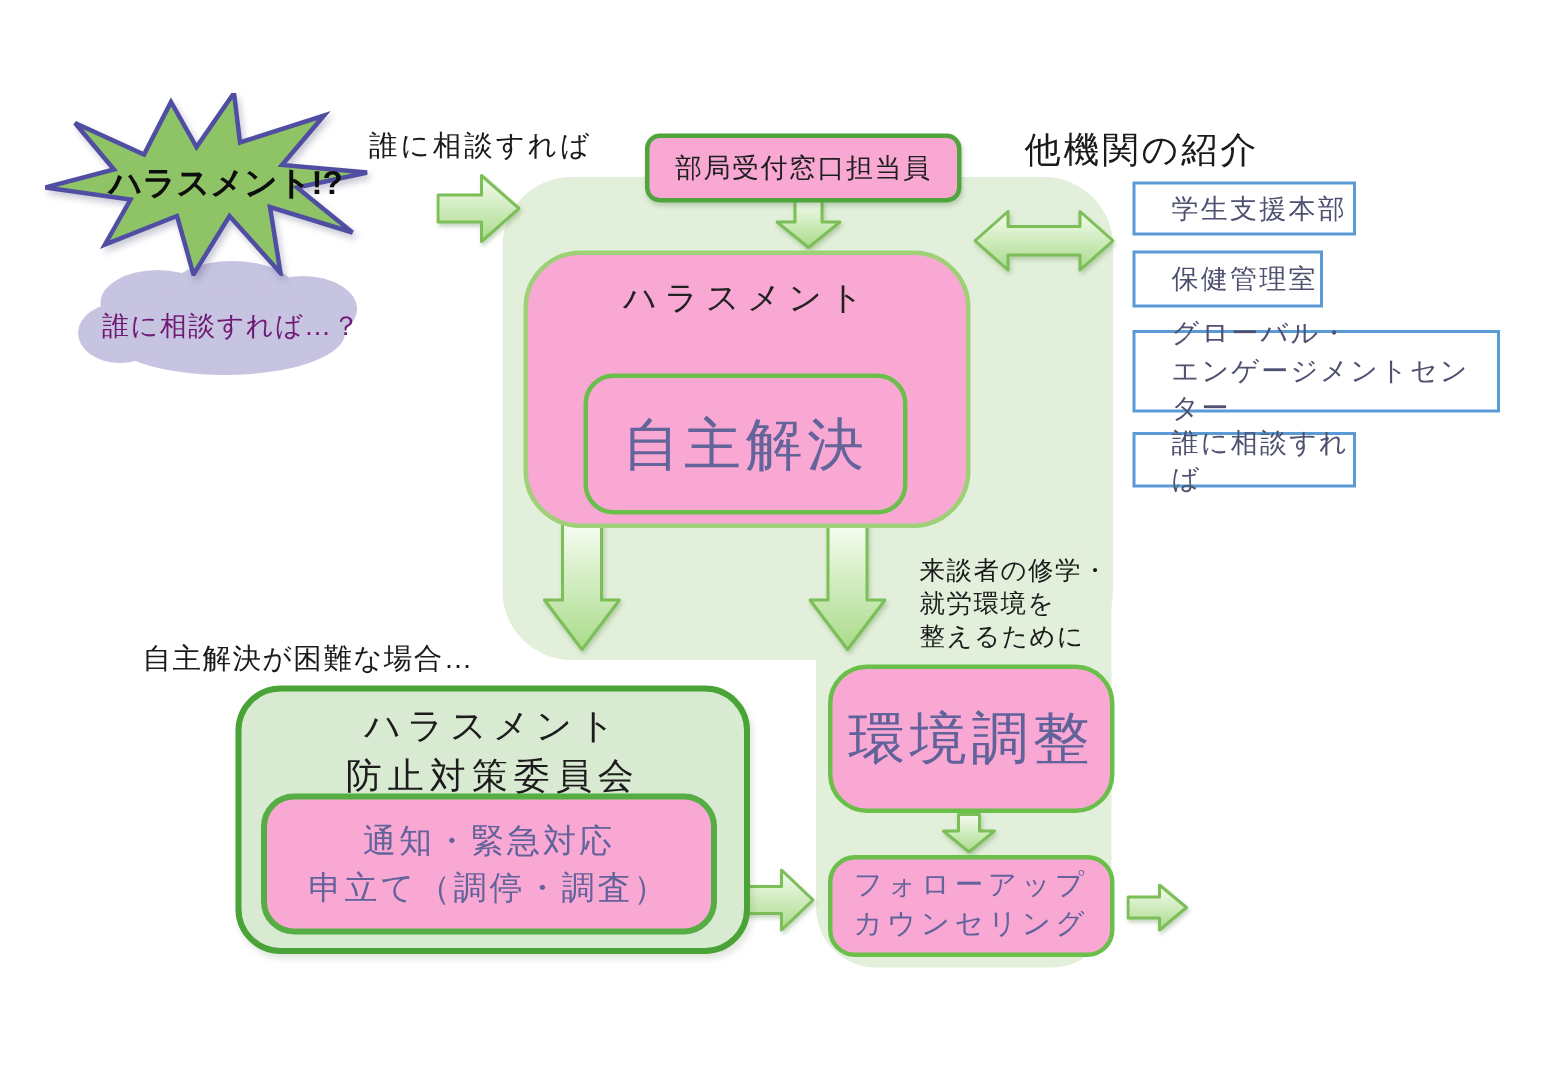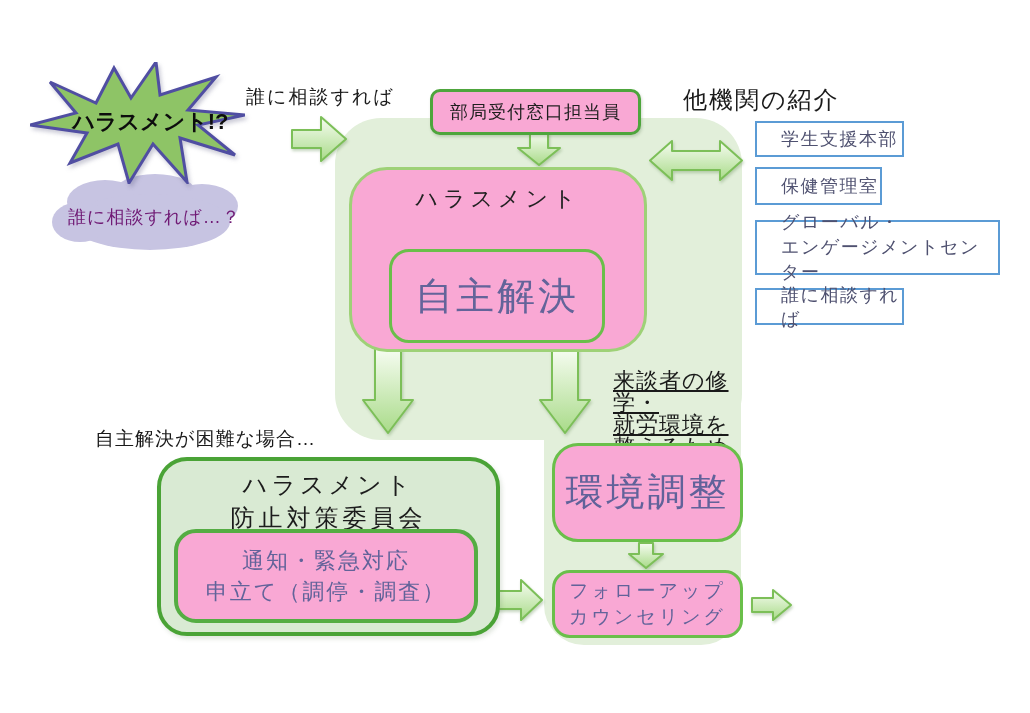--- a/index.html
+++ b/index.html
@@ -44,21 +44,21 @@
   #org-0{left:755px;top:121px;width:149px;height:36px;}
   #org-1{left:755px;top:167px;width:127px;height:38px;}
   #org-2{left:755px;top:220px;width:245px;height:55px;line-height:25px;}
   #org-3{left:755px;top:288px;width:149px;height:37px;}
 
   
   .lbl{position:absolute;white-space:nowrap;}
   #label-first{left:246px;top:84px;font-size:19px;letter-spacing:2px;}
   #label-orgs{left:683px;top:84px;font-size:24px;letter-spacing:2px;}
   #label-difficult{left:95px;top:426px;font-size:19px;letter-spacing:1px;}
-  #label-env{left:613px;top:370px;font-size:22px;letter-spacing:1px;line-height:22px;white-space:normal;width:140px;text-decoration:underline;}
+  #label-env{left:613px;top:370px;font-size:17px;letter-spacing:1px;line-height:22px;white-space:normal;width:140px;}
 
   
   .arrow{position:absolute;filter:drop-shadow(1.5px 2px 1.5px rgba(110,150,95,.4));}
   .arrow polygon{fill:url(#agrad);stroke:#7cbf58;stroke-width:2;stroke-linejoin:round;}
 
   
   #burst-svg{left:30px;top:62px;filter:drop-shadow(2px 3px 2px rgba(80,80,120,.3));}
   #burst-label{left:58px;top:107px;width:185px;text-align:center;font-size:22px;font-weight:bold;color:#0d0d0d;}
   #cloud-svg{left:50px;top:170px;}
   #cloud-label{left:68px;top:205px;width:165px;text-align:center;font-size:18px;color:#701a75;letter-spacing:1px;}

